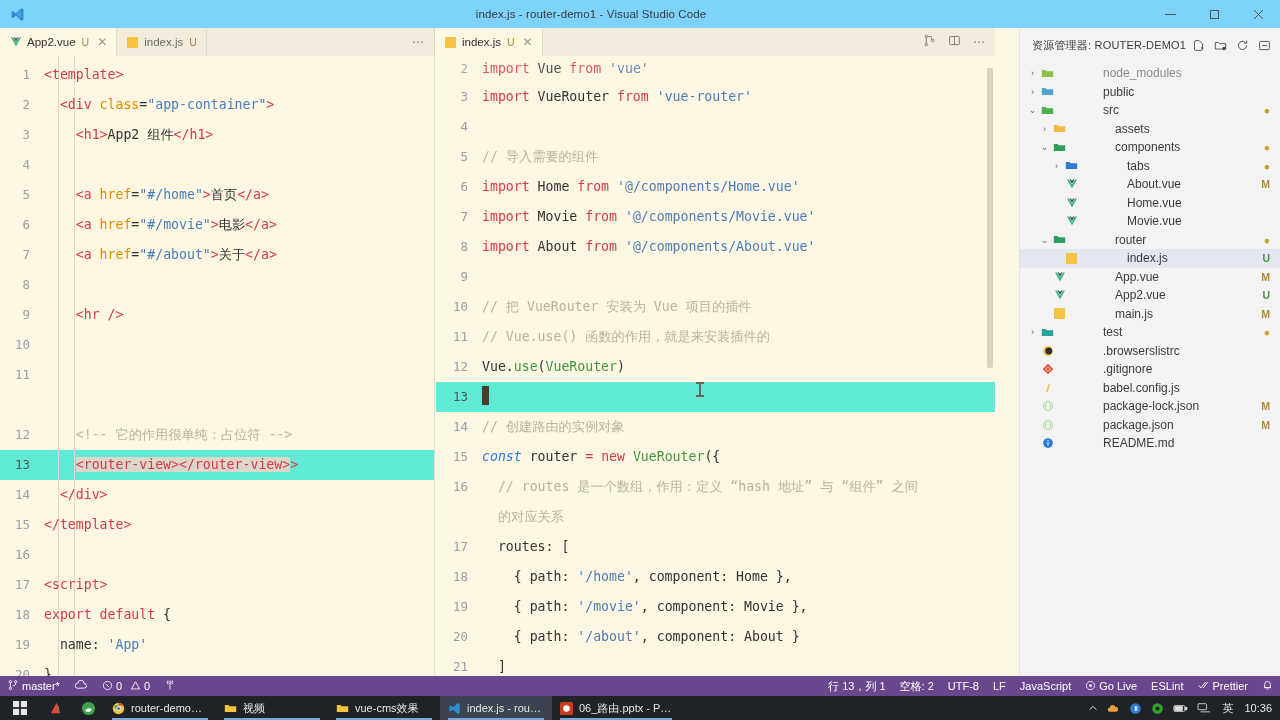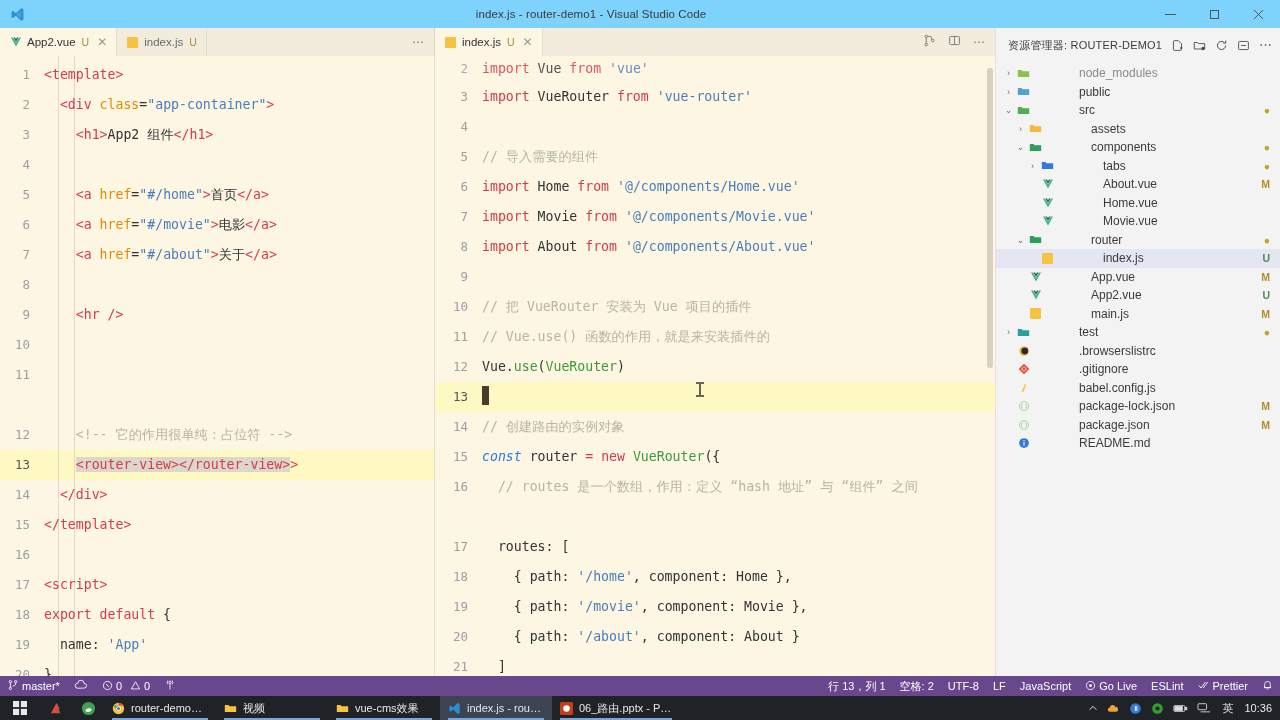--- a/index.html
+++ b/index.html
@@ -58,21 +58,21 @@
     display:flex; align-items:flex-start; line-height:30px; height:30px;
     font-size:13.2px; white-space:pre;
   }
   .ln.tall { height:60px; }
   .num {
     width:44px; min-width:44px; text-align:right; padding-right:14px;
     color:#9aa0a6; font-size:12.5px; font-family:"DejaVu Sans Mono", monospace;
   }
   .ed-right .num { width:46px; min-width:46px; }
   .txt { flex:1; position:relative; }
-  .ln.current { background:#fef9c3; }
+  .ln.current { background:#5eead4; }
   .ln.current .num { color:#555; }
 
   
   .t-tag    { color:#D73A49; }
   .t-attr   { color:#E08C00; }
   .t-str    { color:#4A7EBB; }
   .t-kw     { color:#D73A49; }
   .t-const  { color:#2A7BDE; font-style:italic; }
   .t-com    { color:#B9B3A3; }
   .t-fn     { color:#3C9A3C; }
@@ -99,21 +99,21 @@
     position:absolute; width:2px; height:15px; background:#6b6459;
   }
   .ibeam::before, .ibeam::after {
     content:""; position:absolute; left:-3px; width:8px; height:2px; background:#6b6459;
   }
   .ibeam::before { top:0; }
   .ibeam::after  { bottom:0; }
 
   
   .sidebar {
-    position:absolute; top:28px; right:0; width:285px; height:648px;
+    position:absolute; top:28px; right:0; width:261px; height:648px;
     background:#F3F3F3; border-left:1px solid #e2e2e2;margin-left:16px;
   }
   .sb-head {
     height:34px; display:flex; align-items:center; padding:0 8px 0 12px; gap:6px;
   }
   .sb-title { flex:1; font-size:11px; color:#3b3b3b; letter-spacing:.2px; white-space:nowrap; }
   .sb-acts { display:flex; gap:9px; align-items:center; }
   .sb-acts span { color:#4a4a4a; display:inline-flex; }
   .tree { padding-top:2px; }
   .row {
@@ -296,21 +296,21 @@
           <div class="ln"><span class="num">6</span><span class="txt"><span class="t-kw">import</span><span class="t-txt"> Home </span><span class="t-kw">from</span><span class="t-txt"> </span><span class="t-str">'@/components/Home.vue'</span></span></div>
           <div class="ln"><span class="num">7</span><span class="txt"><span class="t-kw">import</span><span class="t-txt"> Movie </span><span class="t-kw">from</span><span class="t-txt"> </span><span class="t-str">'@/components/Movie.vue'</span></span></div>
           <div class="ln"><span class="num">8</span><span class="txt"><span class="t-kw">import</span><span class="t-txt"> About </span><span class="t-kw">from</span><span class="t-txt"> </span><span class="t-str">'@/components/About.vue'</span></span></div>
           <div class="ln"><span class="num">9</span><span class="txt"></span></div>
           <div class="ln"><span class="num">10</span><span class="txt"><span class="t-com">// 把 VueRouter 安装为 Vue 项目的插件</span></span></div>
           <div class="ln"><span class="num">11</span><span class="txt"><span class="t-com">// Vue.use() 函数的作用，就是来安装插件的</span></span></div>
           <div class="ln"><span class="num">12</span><span class="txt"><span class="t-txt">Vue.</span><span class="t-fn">use</span><span class="t-txt">(</span><span class="t-cls">VueRouter</span><span class="t-txt">)</span></span></div>
           <div class="ln current"><span class="num">13</span><span class="txt"><span class="cursorblk"></span></span></div>
           <div class="ln"><span class="num">14</span><span class="txt"><span class="t-com">// 创建路由的实例对象</span></span></div>
           <div class="ln"><span class="num">15</span><span class="txt"><span class="t-const">const</span><span class="t-txt"> router </span><span class="t-op">=</span><span class="t-txt"> </span><span class="t-kw">new</span><span class="t-txt"> </span><span class="t-cls">VueRouter</span><span class="t-txt">({</span></span></div>
-          <div class="ln tall"><span class="num">16</span><span class="txt"><span class="t-txt">  </span><span class="t-com">// routes 是一个数组，作用：定义 “hash 地址” 与 “组件” 之间</span></span></div>
+          <div class="ln tall"><span class="num">16</span><span class="txt"><span class="t-txt">  </span><span class="t-com">// routes 是一个数组，作用：定义 “hash 地址” 与 “组件” 之间</span><div class="t-com" style="padding-left: 16px;">的对应关系</div></span></div>
           <div class="ln"><span class="num">17</span><span class="txt"><span class="t-txt">  routes: [</span></span></div>
           <div class="ln"><span class="num">18</span><span class="txt"><span class="t-txt">    { path: </span><span class="t-str">'/home'</span><span class="t-txt">, component: Home },</span></span></div>
           <div class="ln"><span class="num">19</span><span class="txt"><span class="t-txt">    { path: </span><span class="t-str">'/movie'</span><span class="t-txt">, component: Movie },</span></span></div>
           <div class="ln"><span class="num">20</span><span class="txt"><span class="t-txt">    { path: </span><span class="t-str">'/about'</span><span class="t-txt">, component: About }</span></span></div>
           <div class="ln"><span class="num">21</span><span class="txt"><span class="t-txt">  ]</span></span></div>
         </div>
     </div>
     <div class="vscroll">
       <div class="vthumb" style="top:12px; height:300px;"></div>
     </div>

